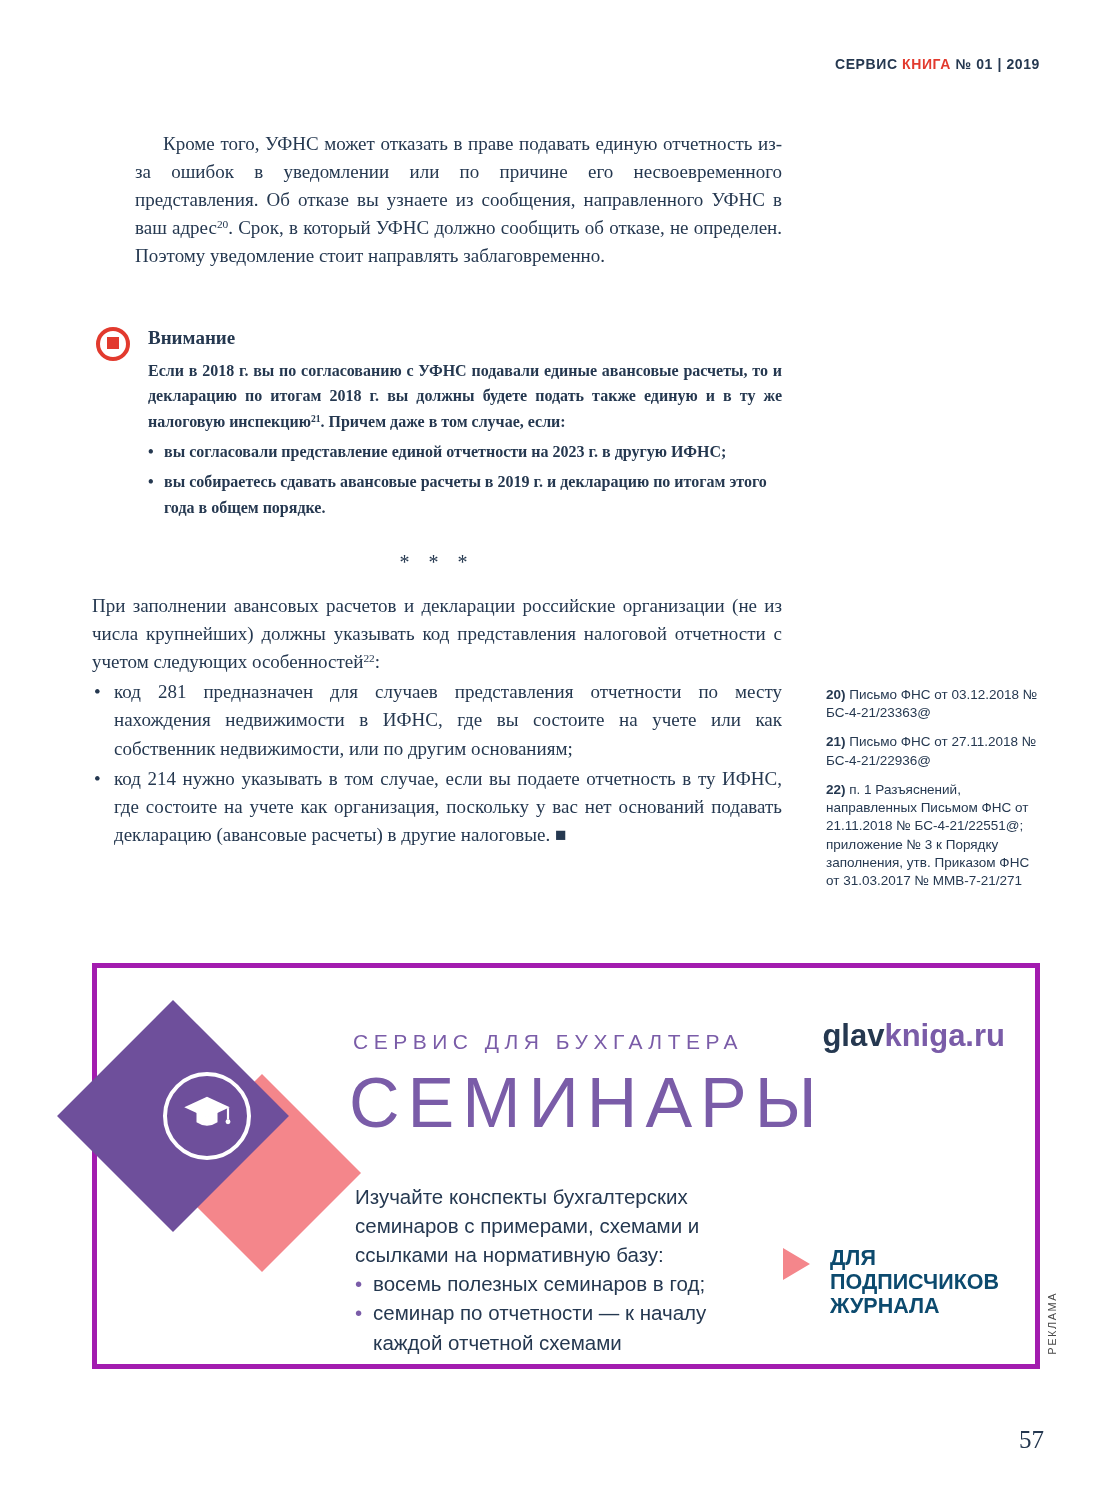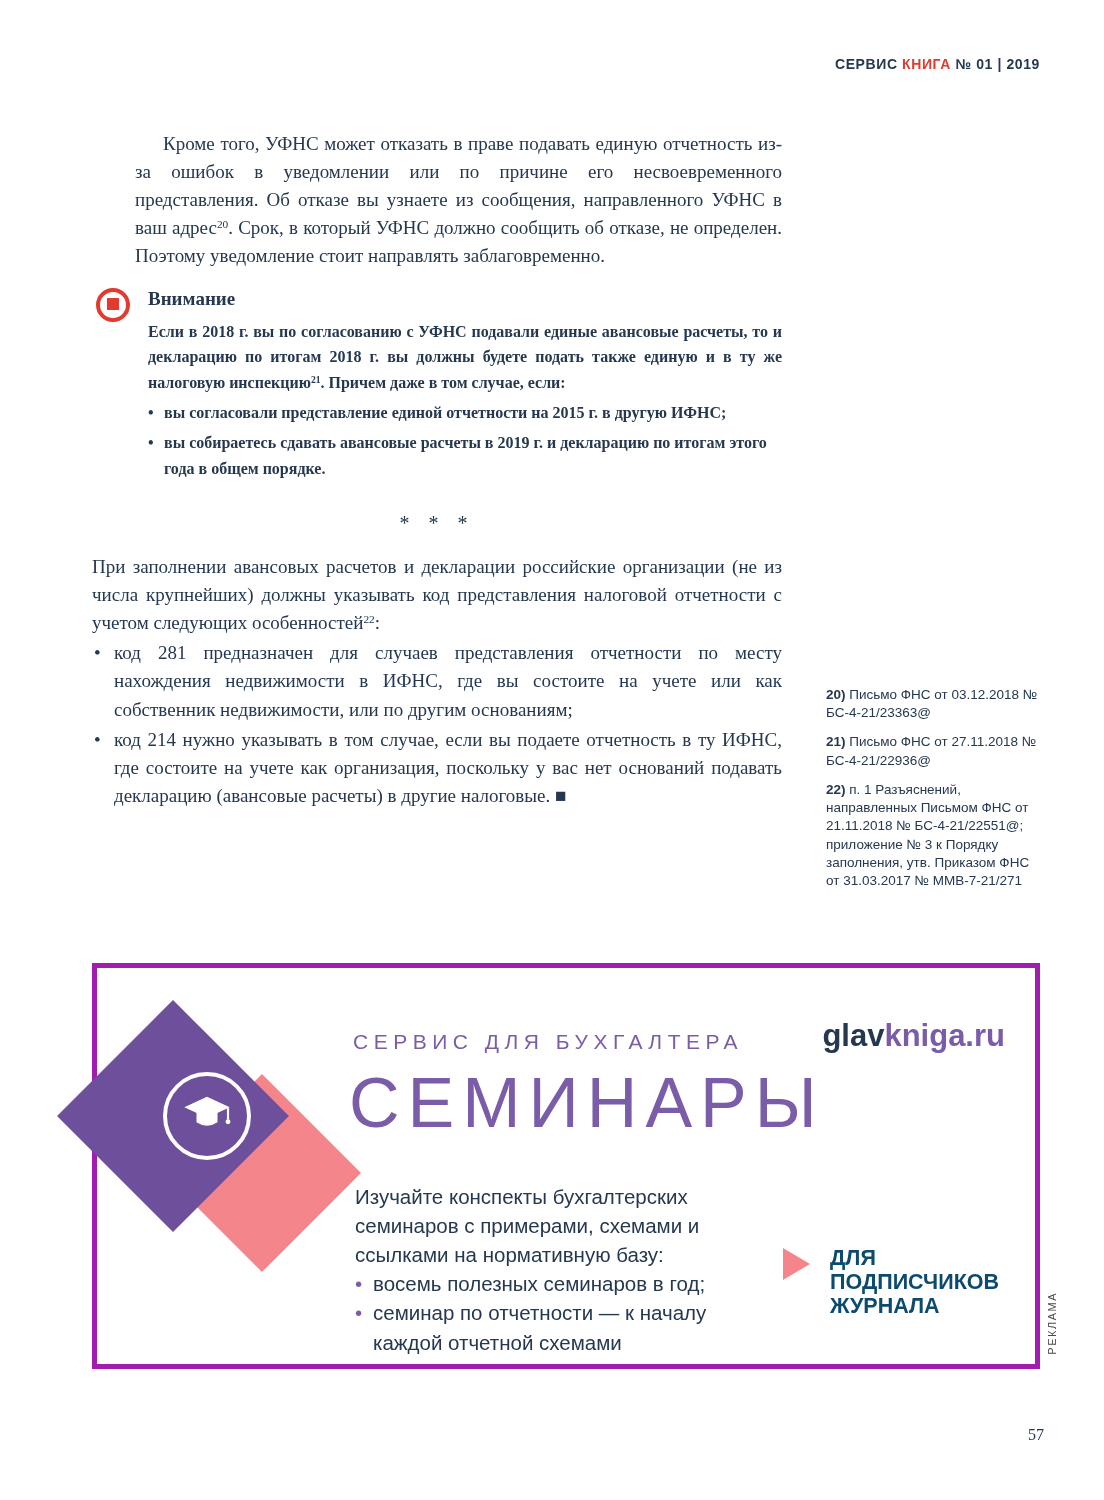--- a/index.html
+++ b/index.html
@@ -18,21 +18,21 @@
   }
   .brand-red { color:#e23a2e; }
 
   
   .main-col { position:absolute; left:92px; top:130px; width:690px; }
   .para { font-size:19px; line-height:1.48; text-align:justify; }
   .para.indent { text-indent:28px;margin-left:43px; }
   sup { font-size:60%; vertical-align:baseline; position:relative; top:-0.55em; }
 
   
-  .attention { margin-top:17px; position:relative; padding-left:56px; }
+  .attention { margin-top:56px; position:relative; padding-left:56px; }
   .attn-icon {
     position:absolute; left:4px; top:0px; width:34px; height:34px;
     border:4.5px solid #e23a2e; border-radius:50%;
   }
   .attn-icon::after {
     content:""; position:absolute; left:6.5px; top:6.5px; width:12px; height:12px;
     background:#e23a2e;
   }
   .attn-title { font-size:19px; font-weight:bold; margin-bottom:9px; }
   .attn-body { font-size:16px; font-weight:bold; line-height:1.62; text-align:justify; }
@@ -98,21 +98,21 @@
   .ad-vertical {
     position:absolute; left:1046px; top:1292px;
     writing-mode:vertical-rl; transform:rotate(180deg);
     font-family:"Liberation Sans", sans-serif; font-size:11px;
     letter-spacing:1.5px; color:#4a4a4a;
   }
 
   
   .page-number {
     position:absolute; right:60px; top:1426px;
-    font-size:16px; color:#253850; font-family:"Liberation Serif", serif;
+    font-size:25px; color:#253850; font-family:"Liberation Serif", serif;
   }
 </style>
 </head>
 <body>
 
 <div class="page">
 
   <header class="page-header">
     <span>СЕРВИС</span>
     <span class="brand-red">КНИГА</span>
@@ -121,21 +121,21 @@
 
   <main class="main-col">
 
     <p class="para indent"><span>Кроме того, УФНС может отказать в праве подавать единую отчетность из-за ошибок в уведомлении или по причине его несвоевременного представления. Об отказе вы узнаете из сообщения, направленного УФНС в ваш адрес</span><sup>20</sup><span>. Срок, в который УФНС должно сообщить об отказе, не определен. Поэтому уведомление стоит направлять заблаговременно.</span></p>
 
     <section class="attention">
       <div class="attn-icon"></div>
       <h3 class="attn-title">Внимание</h3>
       <p class="attn-body"><span>Если в 2018 г. вы по согласованию с УФНС подавали единые авансовые расчеты, то и декларацию по итогам 2018 г. вы должны будете подать также единую и в ту же налоговую инспекцию</span><sup>21</sup><span>. Причем даже в том случае, если:</span></p>
       <div class="attn-bullets">
-        <div class="attn-bullet">вы согласовали представление единой отчетности на 2015 г. в другую ИФНС;</div>
+        <div class="attn-bullet">вы согласовали представление единой отчетности на 2023 г. в другую ИФНС;</div>
         <div class="attn-bullet">вы собираетесь сдавать авансовые расчеты в 2019 г. и декларацию по итогам этого года в общем порядке.</div>
       </div>
     </section>
 
     <div class="separator">* * *</div>
 
     <p class="para"><span>При заполнении авансовых расчетов и декларации российские организации (не из числа крупнейших) должны указывать код представления налоговой отчетности с учетом следующих особенностей</span><sup>22</sup><span>:</span></p>
 
     <div class="bullet-item">код 281 предназначен для случаев представления отчетности по месту нахождения недвижимости в ИФНС, где вы состоите на учете или как собственник недвижимости, или по другим основаниям;</div>
     <div class="bullet-item">код 214 нужно указывать в том случае, если вы подаете отчетность в ту ИФНС, где состоите на учете как организация, поскольку у вас нет оснований подавать декларацию (авансовые расчеты) в другие налоговые. ■</div>

